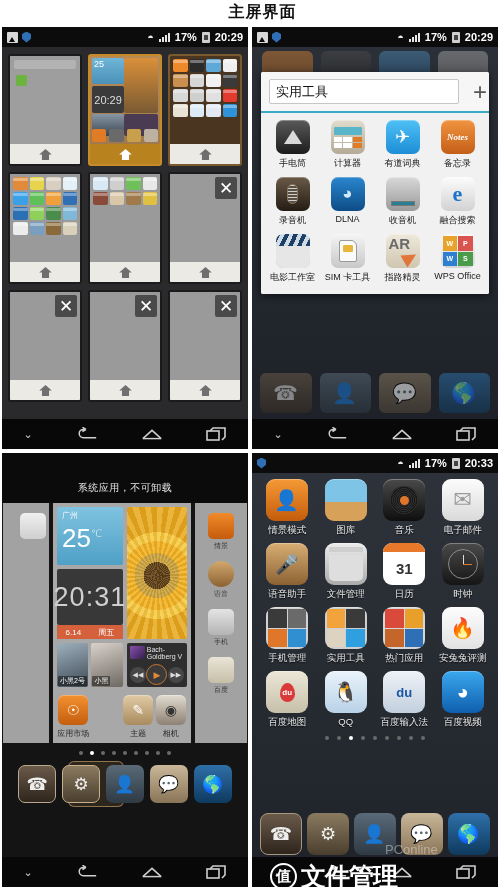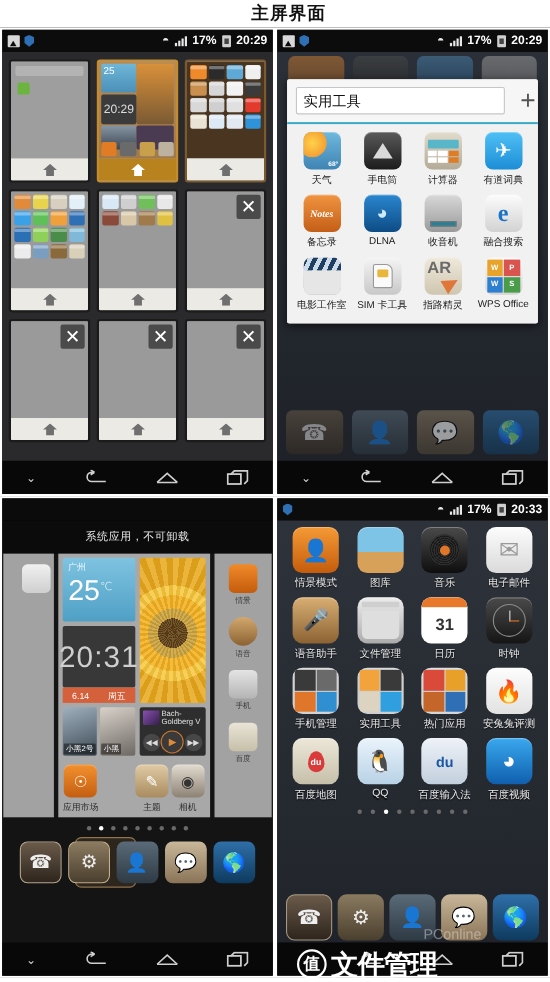--- a/index.html
+++ b/index.html
@@ -514,27 +514,20 @@
       </div>
     </div>
 
     <div class="dialog">
       <div class="dlg-head">
         <input class="dlg-input" value="实用工具" style="">
         <span class="dlg-plus">+</span>
       </div>
       <div class="dlg-grid">
 
-        <div class="app">
-          <div class="ico" style="background:linear-gradient(#6fb8dd,#3f84b4)">
-            <div style="position:absolute;left:-5px;top:-3px;width:26px;height:26px;border-radius:50%;background:radial-gradient(circle,#ffd24a,#f08a2a)"></div>
-            <div style="position:absolute;right:2px;bottom:1px;font-size:6px;color:#fff;font-weight:700">68°</div>
-          </div>
-          <div class="lbl">天气</div>
-        </div>
 
         <div class="app">
           <div class="ico" style="background:linear-gradient(#5a5a5a,#1c1c1c)">
             <div style="width:0;height:0;border-left:9px solid transparent;border-right:9px solid transparent;border-bottom:14px solid #d9d9d9;"></div>
           </div>
           <div class="lbl">手电筒</div>
         </div>
 
         <div class="app">
           <div class="ico" style="background:linear-gradient(#e2dccd,#b3aa97);flex-direction:column;padding:3px;gap:2px">
@@ -554,20 +547,26 @@
         <div class="app">
           <div class="ico" style="background:linear-gradient(#4fc0f5,#1d8ed6);font-size:18px">✈</div>
           <div class="lbl">有道词典</div>
         </div>
 
         <div class="app">
           <div class="ico" style="background:linear-gradient(#f09440,#c45e17);font-size:9px;font-style:italic;font-family:'Liberation Serif',serif">Notes</div>
           <div class="lbl">备忘录</div>
         </div>
 
+        <div class="app">
+          <div class="ico" style="background:linear-gradient(#6a5a47,#241c14)">
+            <div style="width:11px;height:20px;border-radius:6px;background:repeating-linear-gradient(#cfcfcf 0 1px,#5a5044 1px 3px);border:1px solid #8a7a60"></div>
+          </div>
+          <div class="lbl">录音机</div>
+        </div>
 
         <div class="app">
           <div class="ico" style="background:linear-gradient(#2a86cf,#0d4c85);font-size:17px;color:#cfe9ff">◕</div>
           <div class="lbl">DLNA</div>
         </div>
 
         <div class="app">
           <div class="ico" style="background:linear-gradient(#d8d8d8,#9a9a9a);flex-direction:column;justify-content:flex-end;padding-bottom:5px">
             <div style="width:24px;height:5px;background:#2a7f94;border:1px solid #777"></div>
           </div>

